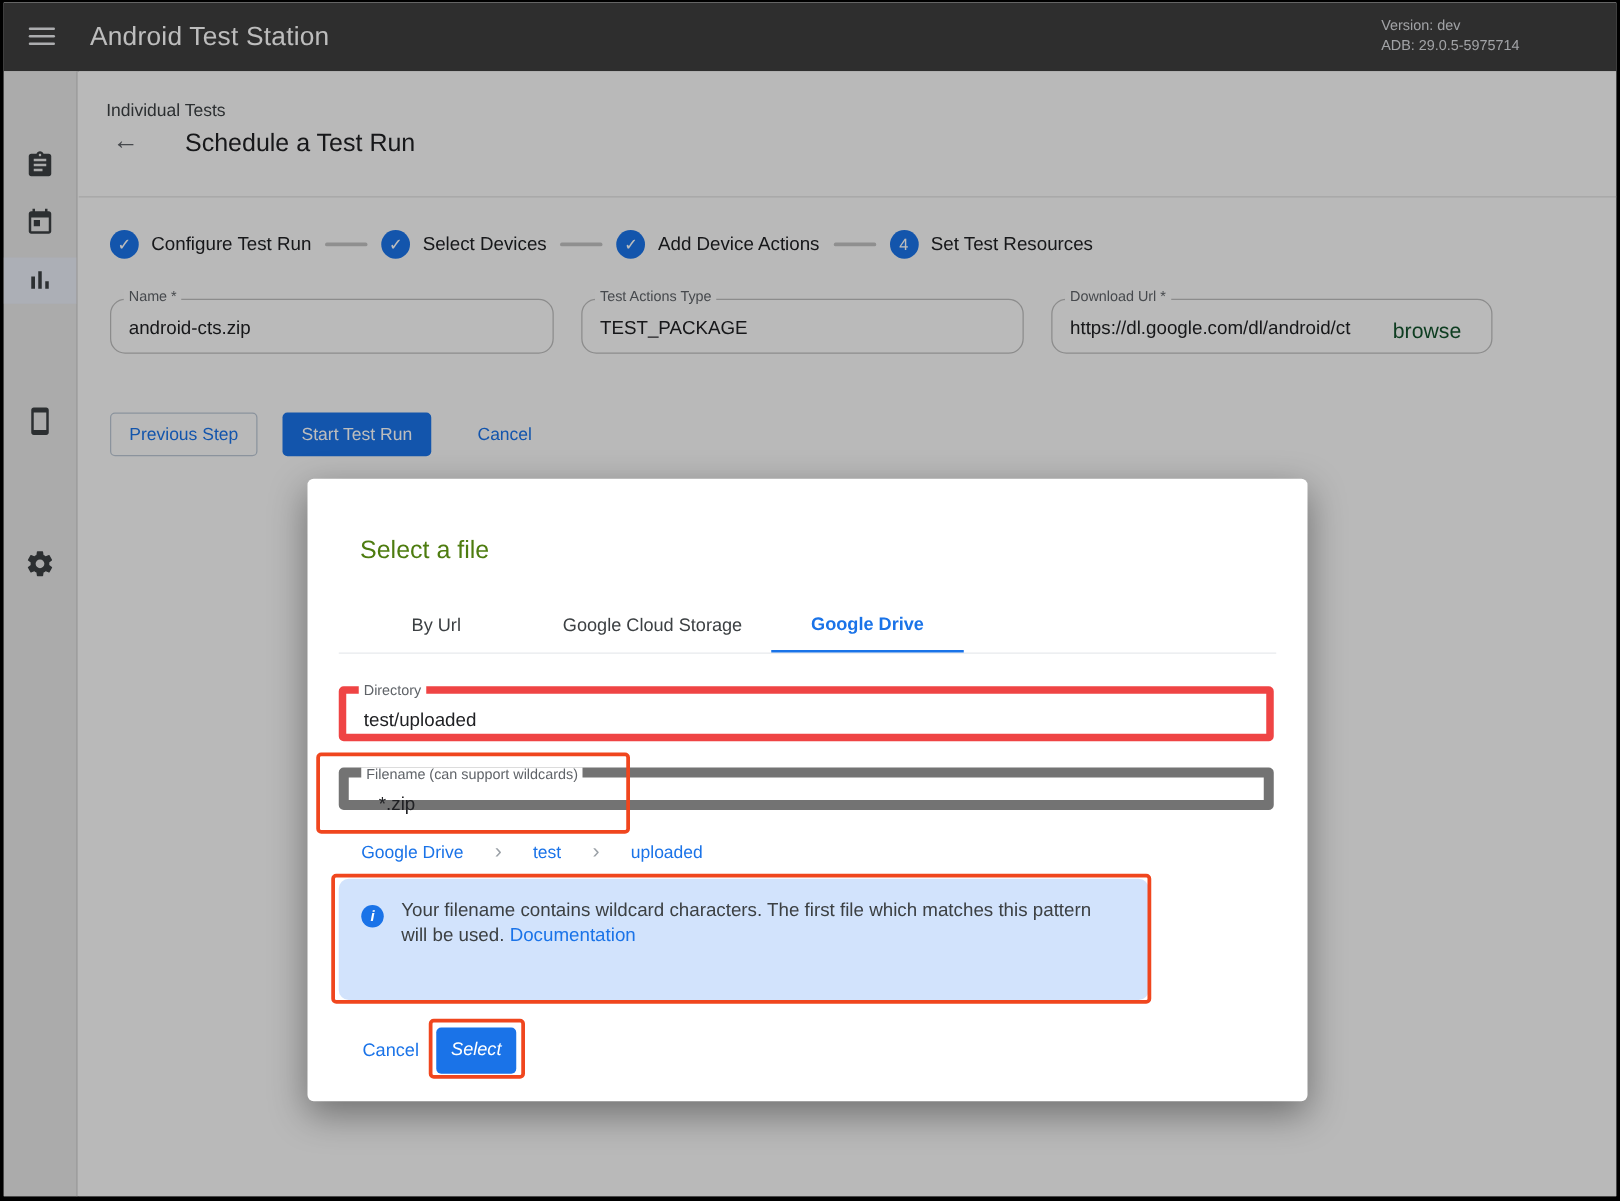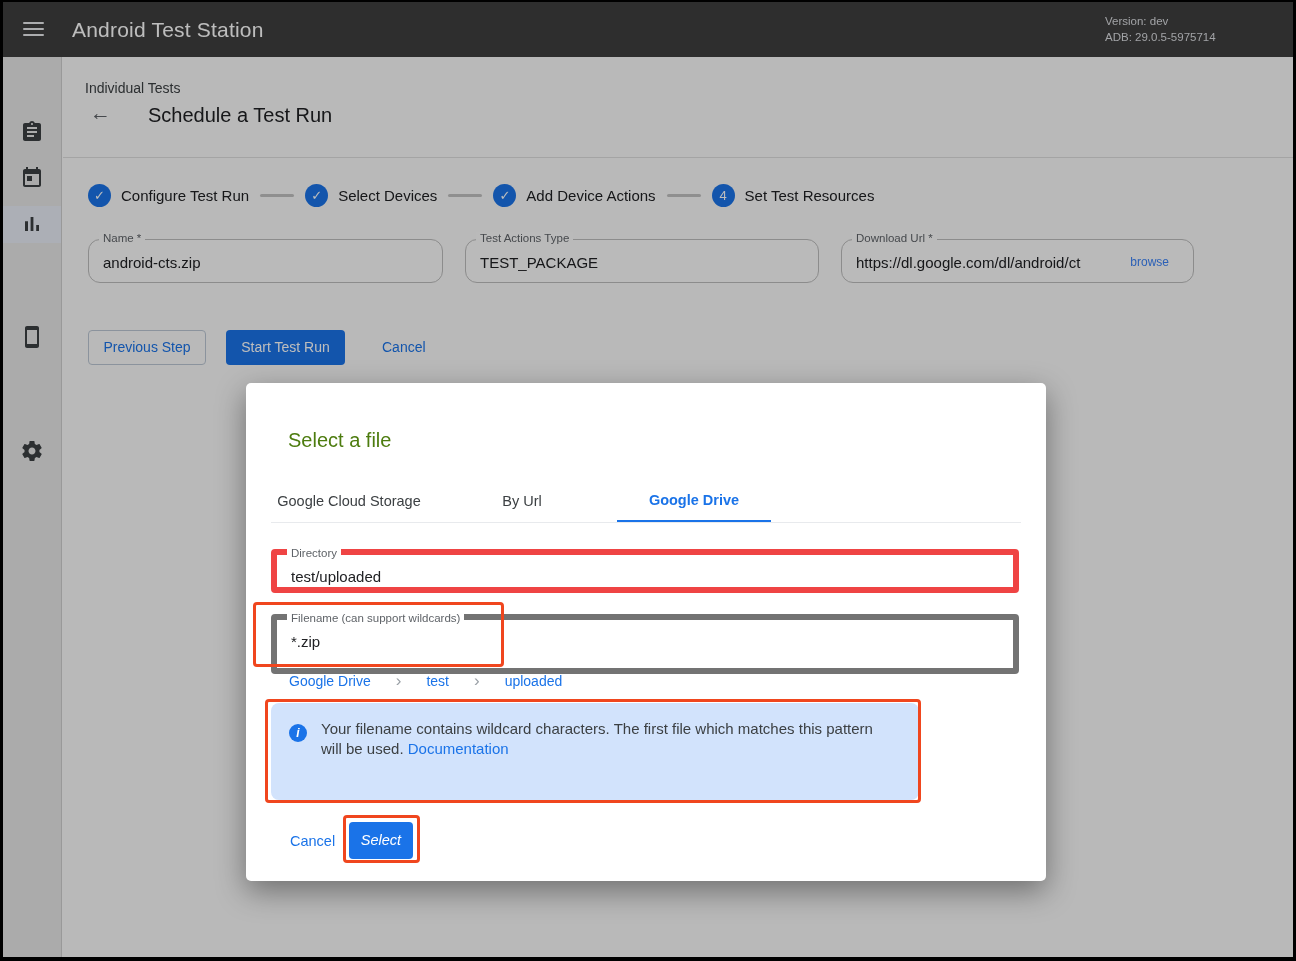--- a/index.html
+++ b/index.html
@@ -35,21 +35,21 @@
   .step-line { width:34px; height:3px; background:#c2c2c2; border-radius:2px; margin:0 11px; flex:none; }
   .step { display:flex; align-items:center; cursor:pointer; }
 
   .field { position:absolute; top:182px; height:44px; background:#fbfbfb; border:1px solid #bdbdbd; border-radius:12px; }
   .field-label { position:absolute; top:-8px; left:10px; background:#fbfbfb; padding:0 4px; font-size:11.5px; color:#5f6368; white-space:nowrap; }
   .field-value { position:absolute; left:14px; top:14px; font-size:15px; color:#202124; white-space:nowrap; overflow:hidden; }
   .f-name { left:25px; width:355px; }
   .f-type { left:402px; width:354px; }
   .f-url  { left:778px; width:353px; }
   .f-url .field-value { right:82px; }
-  .browse-link { position:absolute; right:24px; top:15px; font-size:12px; color:#3b82f6; cursor:pointer; }
+  .browse-link { position:absolute; right:24px; top:15px; font-size:17px; color:#14532d; cursor:pointer; }
 
   .btn-prev { position:absolute; left:25px; top:273px; width:118px; height:35px; border:1px solid #bcc7d4;
     border-radius:4px; color:#1a73e8; font-size:14px; text-align:center; line-height:33px; cursor:pointer; background:transparent; }
   .btn-start { position:absolute; left:163px; top:273px; width:119px; height:35px; background:#1a73e8;
     border-radius:4px; color:#fff; font-size:14px; text-align:center; line-height:35px; cursor:pointer; }
   .btn-cancel-main { position:absolute; left:311px; top:273px; height:35px; line-height:35px; padding:0 8px;
     color:#1a73e8; font-size:14px; cursor:pointer; }
 
   
   .backdrop { position:absolute; inset:0; background:rgba(0,0,0,0.26); z-index:4; }
@@ -60,21 +60,21 @@
   .modal-title { position:absolute; left:42px; top:46px; font-size:20px; color:#4d7c0f; }
 
   .tabbar { position:absolute; left:25px; top:96px; width:750px; height:44px; border-bottom:1px solid #e8eaed; display:flex; }
   .tab { height:100%; display:flex; align-items:center; justify-content:center; font-size:14.5px; color:#3c4043; cursor:pointer; }
   .tab:nth-child(1){ width:156px; } .tab:nth-child(2){ width:190px; }
   .tab:nth-child(3){ width:154px; } .tab:nth-child(4){ width:176px; }
   .tab.active { color:#1a73e8; font-weight:bold; border-bottom:2px solid #1a73e8; }
 
   .m-field { position:absolute; left:25px; width:748px; background:#fff; border:6px solid #ef4444; border-radius:4px; }
   .m-field.dir { top:166px; height:44px; }
-  .m-field.fname { top:231px; height:60px; border:6px solid #737373; }
+  .m-field.fname { top:231px; height:34px; border:8px solid #737373;padding-left:10px; }
   .m-label { position:absolute; top:-8px; left:10px; background:#fff; padding:0 4px; font-size:11.5px; color:#5f6368; white-space:nowrap; }
   .m-input { display:block; border:none; outline:none; background:transparent; width:700px; margin:13px 0 0 14px;
     font-family:"Liberation Sans","DejaVu Sans",sans-serif; font-size:15px; color:#202124; }
 
   .gd-breadcrumb { position:absolute; left:43px; top:288px; display:flex; align-items:center; gap:25px; font-size:14px; }
   .crumb { color:#1a73e8; cursor:pointer; }
   .crumb-sep { color:#9aa0a6; font-size:17px; }
 
   .alert { position:absolute; left:25px; top:320px; width:648px; height:97px; background:#d2e3fc; border-radius:8px; }
   .alert-icon { position:absolute; left:18px; top:21px; width:18px; height:18px; border-radius:50%; background:#1a73e8;
@@ -197,22 +197,22 @@
       <div class="btn-start">Start Test Run</div>
       <div class="btn-cancel-main">Cancel</div>
     </main>
 
     <div class="backdrop"></div>
 
     <div class="modal">
       <div class="modal-title">Select a file</div>
 
       <div class="tabbar">
+        <div class="tab">By Url</div>
         <div class="tab">Google Cloud Storage</div>
-        <div class="tab">By Url</div>
         <div class="tab active">Google Drive</div>
       </div>
 
       <div class="m-field dir">
         <div class="m-label">Directory</div>
         <input class="m-input" type="text" value="test/uploaded" style="">
       </div>
 
       <div class="m-field fname">
         <div class="m-label">Filename (can support wildcards)</div>

